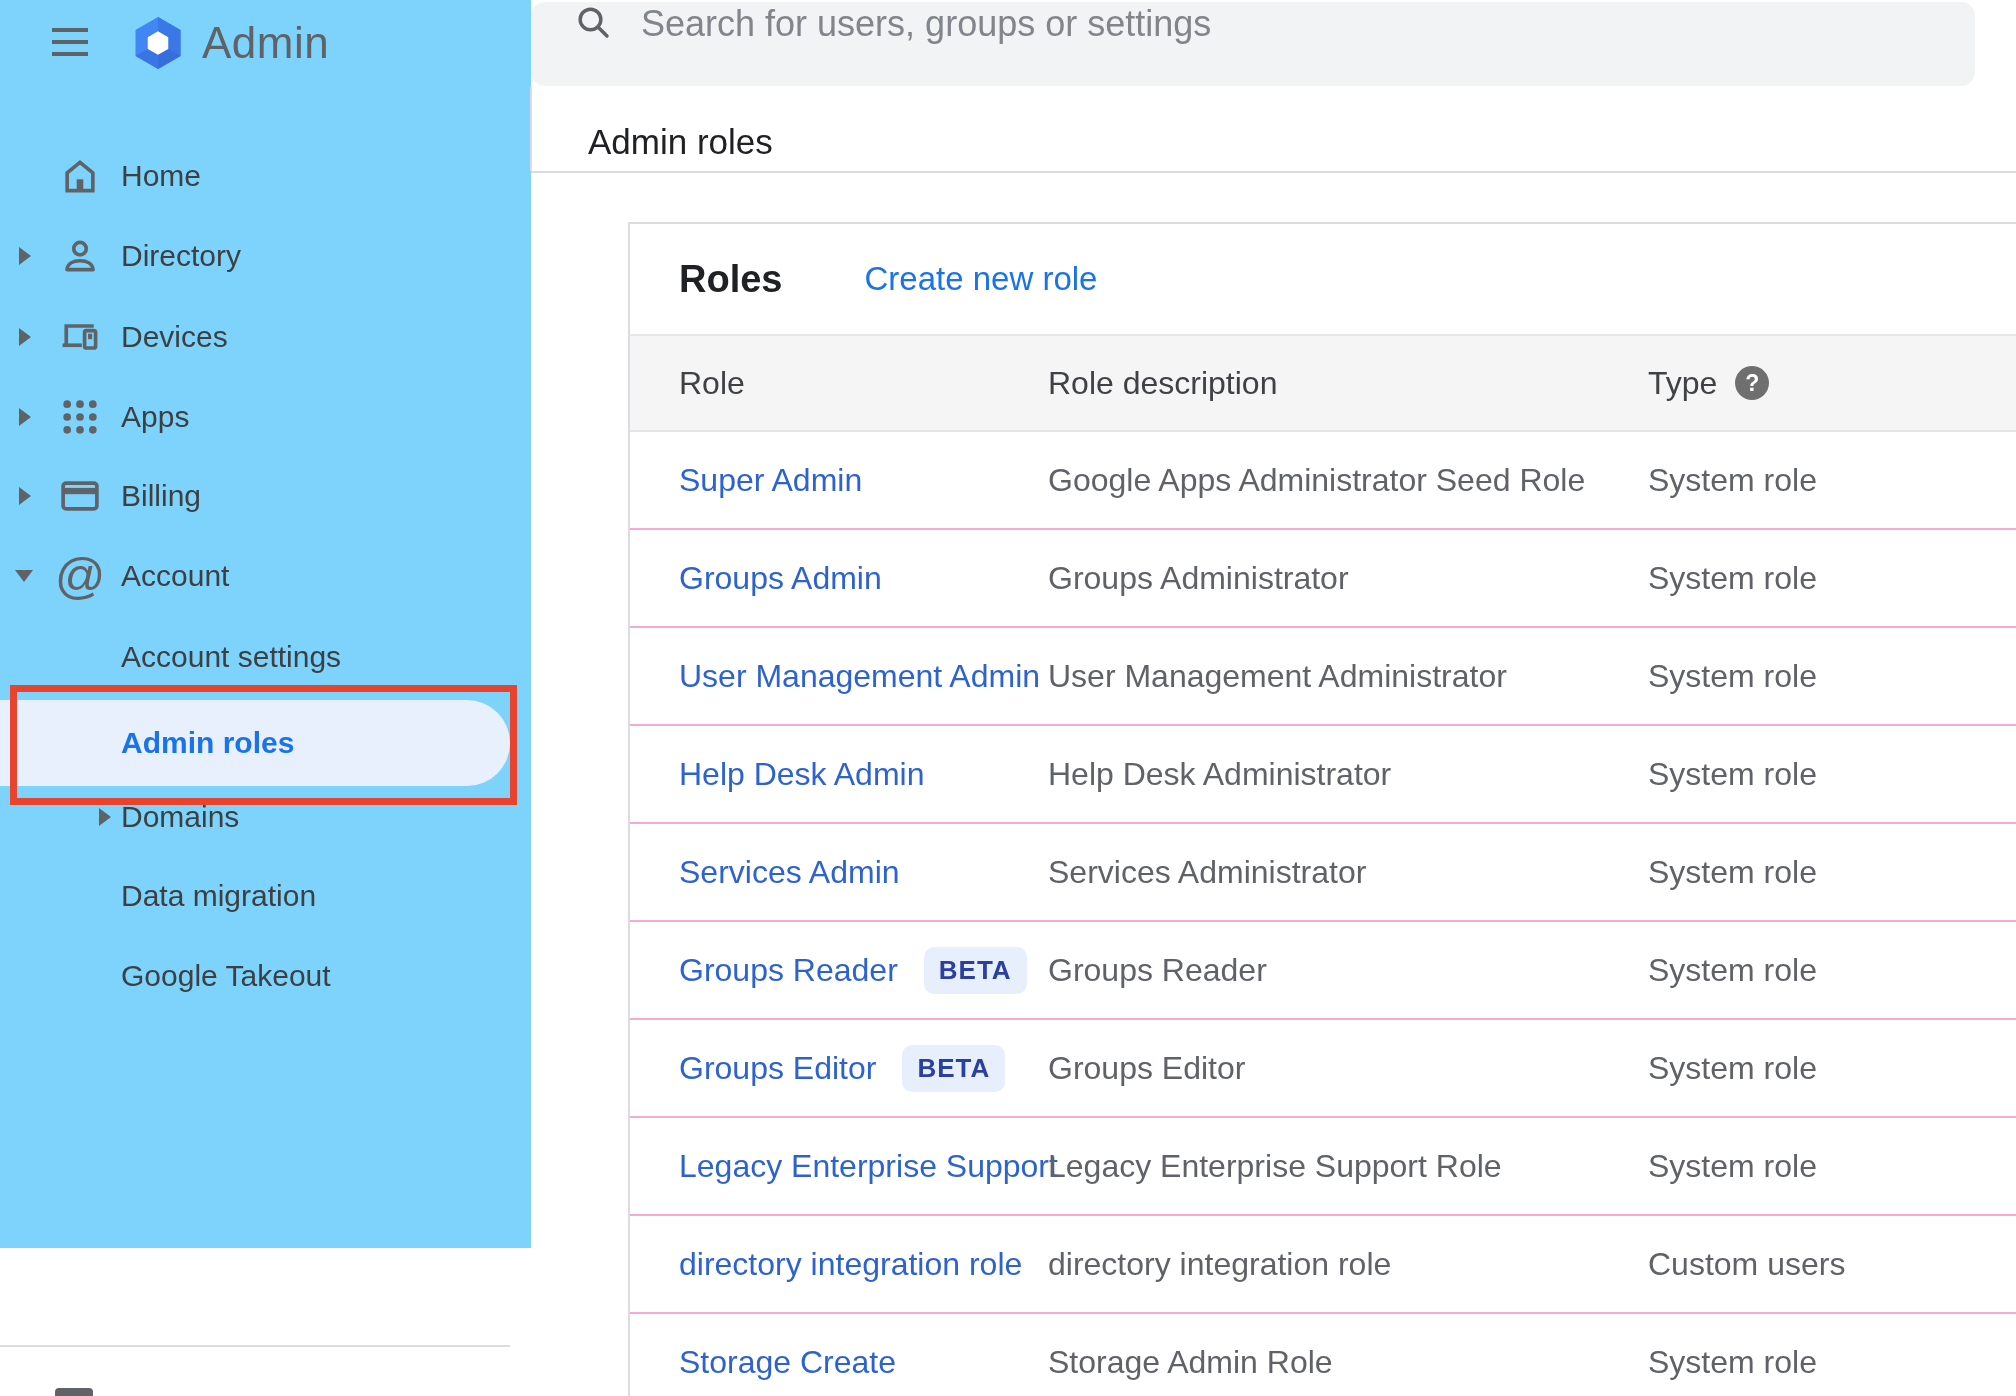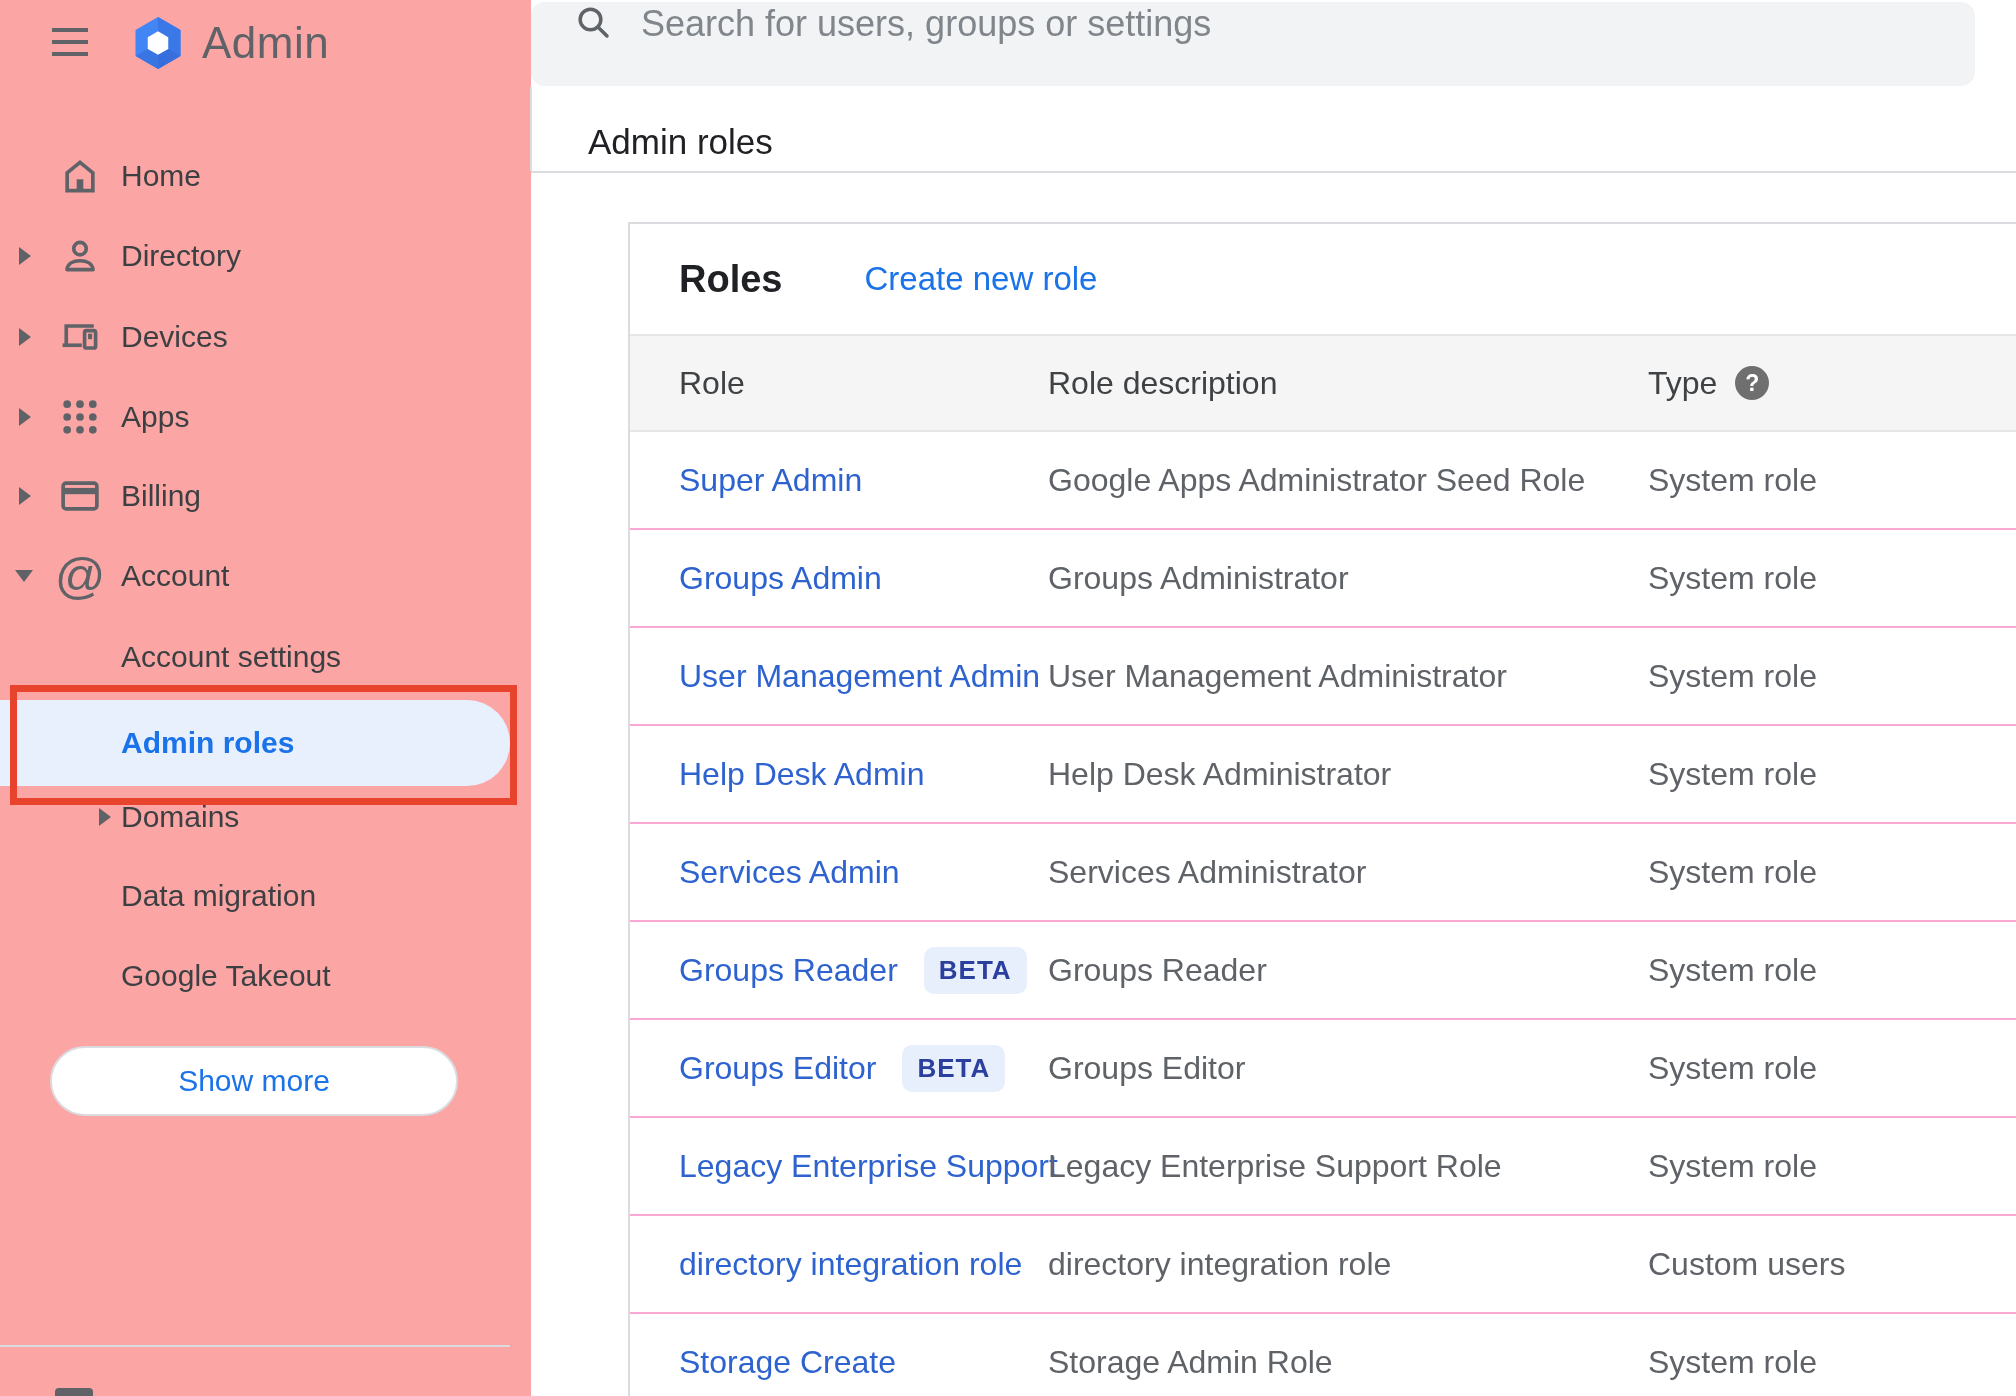--- a/index.html
+++ b/index.html
@@ -1,20 +1,20 @@
 <!DOCTYPE html>
 <html><head>
 <meta charset="utf-8">
 <style>
   html,body{margin:0;padding:0;background:#fff;}
   #screen{position:relative;width:2016px;height:1396px;background:#fff;overflow:hidden;
           font-family:"Liberation Sans","DejaVu Sans",sans-serif;color:#202124;}
 
   
-  .sidebar{position:absolute;left:0;top:0;width:531px;height:1396px;background:#fca5a5;}
+  .sidebar{position:absolute;left:0;top:0;width:531px;height:1248px;background:#7dd3fc;}
   .hamburger{position:absolute;left:52px;top:28px;width:36px;height:30px;cursor:pointer;}
   .hamburger span{display:block;width:36px;height:4px;background:#5f6368;margin-bottom:8px;}
   .logo{position:absolute;left:128px;top:12px;height:62px;display:flex;align-items:center;}
   .logo svg{width:60px;height:60px;}
   .logo .logo-text{font-size:44px;color:#5f6368;margin-left:14px;letter-spacing:.5px;}
 
   .nav-item{position:absolute;left:0;width:531px;height:80px;display:flex;align-items:center;cursor:pointer;}
   .nav-item .label{position:absolute;left:121px;font-size:30px;color:#3c4043;white-space:nowrap;}
   .nav-item .icon{position:absolute;left:57px;width:46px;height:46px;display:flex;align-items:center;justify-content:center;}
   .arrow-right{position:absolute;left:19px;width:0;height:0;border-top:9px solid transparent;border-bottom:9px solid transparent;border-left:12px solid #5f6368;}
@@ -173,21 +173,20 @@
     </div>
 
     <div class="nav-item" style="top:856px">
       <span class="label">Data migration</span>
     </div>
 
     <div class="nav-item" style="top:936px">
       <span class="label">Google Takeout</span>
     </div>
 
-    <div class="show-more">Show more</div>
 
     <div class="sidebar-bottom-divider"></div>
     <div class="partial-icon"></div>
   </div>
 
   <div class="searchbar">
     <span class="sicon">
       <svg width="40" height="40" viewBox="0 0 24 24">
         <circle cx="10.5" cy="10.5" r="6.2" fill="none" stroke="#5f6368" stroke-width="2.1"></circle>
         <line x1="15.1" y1="15.1" x2="20.4" y2="20.4" stroke="#5f6368" stroke-width="2.1" stroke-linecap="round"></line>

